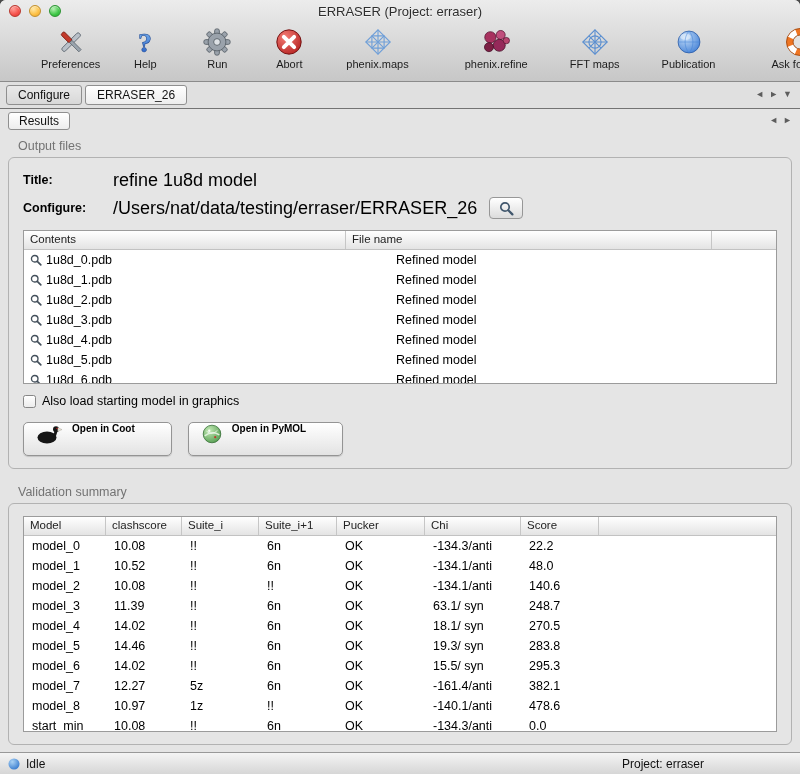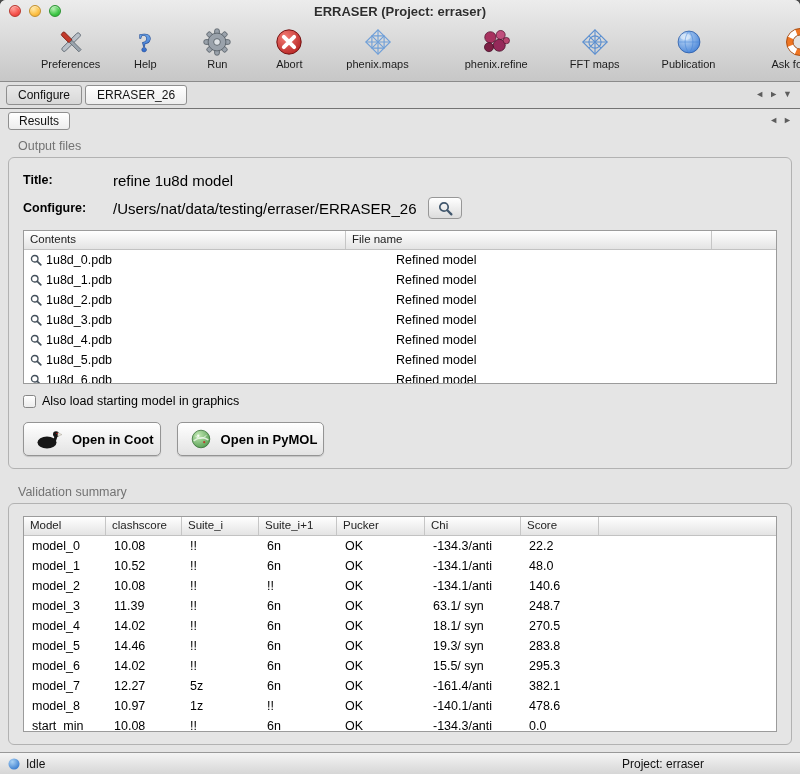--- a/index.html
+++ b/index.html
@@ -16,21 +16,21 @@
   .topchrome {
     background: linear-gradient(#ececec, #c7c7c7);
     border-bottom: 1px solid #8b8b8b; flex: 0 0 auto;
   }
   .titlebar { height: 22px; position: relative; display: flex; align-items: center; justify-content: center; }
   .lights { position: absolute; left: 9px; top: 5px; display: flex; gap: 8px; }
   .light { width: 12px; height: 12px; border-radius: 50%; display: inline-block; box-shadow: inset 0 1px 1px rgba(255,255,255,.5); }
   .light.red    { background: radial-gradient(circle at 35% 30%, #ff9d96, #f5504a 60%, #d93a32); border: 1px solid #b8352c; box-sizing: border-box; }
   .light.yellow { background: radial-gradient(circle at 35% 30%, #ffe9a8, #fdbf42 60%, #e5a030); border: 1px solid #c18f2d; box-sizing: border-box; }
   .light.green  { background: radial-gradient(circle at 35% 30%, #b7f0b3, #3ec746 60%, #27a433); border: 1px solid #2a9330; box-sizing: border-box; }
-  .wintitle { font-size: 13px; font-weight: 700; color: #2e2e2e; text-shadow: 0 1px 0 rgba(255,255,255,.6); }
+  .wintitle { font-size: 13px; font-weight: 400; color: #2e2e2e; text-shadow: 0 1px 0 rgba(255,255,255,.6); }
   .toolbar { height: 57px; display: flex; align-items: flex-start; padding: 2px 6px 0 6px; }
   .titem { display: flex; flex-direction: column; align-items: center; padding: 1px 7px; border-radius: 4px; cursor: default; margin-left: 28px; }
   .titem .ticon { height: 33px; display: flex; align-items: center; justify-content: center; }
   .titem .tlabel { font-size: 11px; color: #1c1c1c; margin-top: 0; white-space: nowrap; }
   .gap-sm { margin-left: 16px; } .gap-md { margin-left: 28px; } .gap-lg { margin-left: 42px; }
   
   .tabrow {
     flex: 0 0 auto; height: 26px; background: #e0e0e0; border-bottom: 1px solid #737373;
     display: flex; align-items: center; padding: 0 6px; position: relative;
   }
@@ -49,21 +49,21 @@
   .content { flex: 1 1 auto; overflow: hidden; padding-top: 6px; }
   .groupbox { margin: 0 8px; }
   .grouplabel { font-size: 12.5px; color: #737373; margin: 0 0 2px 10px; height: 16px; }
   .groupframe {
     border: 1px solid #b2b2b2; border-radius: 6px; padding: 12px 14px;
     background: rgba(255,255,255,0.06);
   }
   .formrow { display: flex; align-items: center; height: 20px; }
   .formrow + .formrow { margin-top: 6px; height: 24px; }
   .flabel { font-weight: bold; font-size: 12.5px; width: 90px; color: #000; }
-  .fvalue { font-size: 15px; color: #000; }
+  .fvalue { font-size: 18px; color: #000; }
   .searchbtn {
     margin-left: 12px; width: 34px; height: 22px; border: 1px solid #979797; border-radius: 4px;
     background: linear-gradient(#ffffff, #dcdcdc); display: flex; align-items: center; justify-content: center;
     padding: 0; cursor: default;
   }
   
   .listtable { border: 1px solid #9b9b9b; background: #fff; overflow: hidden; }
   .ftable { margin-top: 10px; height: 152px; }
   .vtable { height: 214px; }
   .thead { display: flex; height: 19px; background: linear-gradient(#ffffff, #e4e4e4); border-bottom: 1px solid #c2c2c2; box-sizing: border-box; }
@@ -81,24 +81,24 @@
   .fname { margin-left: 4px; }
   
   .checkrow { display: flex; align-items: center; margin-top: 8px; height: 18px; }
   .checkbox {
     width: 13px; height: 13px; border: 1px solid #878787; border-radius: 2.5px;
     background: linear-gradient(#ffffff, #ececec); margin-right: 6px; box-sizing: border-box;
   }
   .checklabel { font-size: 12.5px; color: #000; }
   .btnrow { display: flex; gap: 16px; margin-top: 12px; }
   .macbtn {
-    height: 34px; border: 1px solid #949494; border-radius: 5px; padding: 0 6px 0 12px;
+    height: 34px; border: 1px solid #949494; border-radius: 5px; padding: 0 36px 0 12px;
     background: linear-gradient(#ffffff, #e3e3e3); box-shadow: 0 1px 1px rgba(0,0,0,.15);
-    display: flex; align-items: center; gap: 9px; font-family: inherit;
-    font-size: 13px; font-weight: bold; color: #000; cursor: default;
+    display: flex; gap: 9px; font-family: inherit;
+    font-size: 10px; font-weight: bold; color: #000; cursor: default;
   }
   
   .statusbar {
     margin-top: auto; flex: 0 0 auto; height: 21px; border-top: 1px solid #989898;
     background: linear-gradient(#f4f4f4, #d6d6d6); display: flex; align-items: center;
     font-size: 12px; color: #111; padding-left: 8px;
   }
   .statusicon { display: flex; margin-right: 6px; }
   .projectlabel { margin-left: auto; margin-right: 96px; }
 </style>

